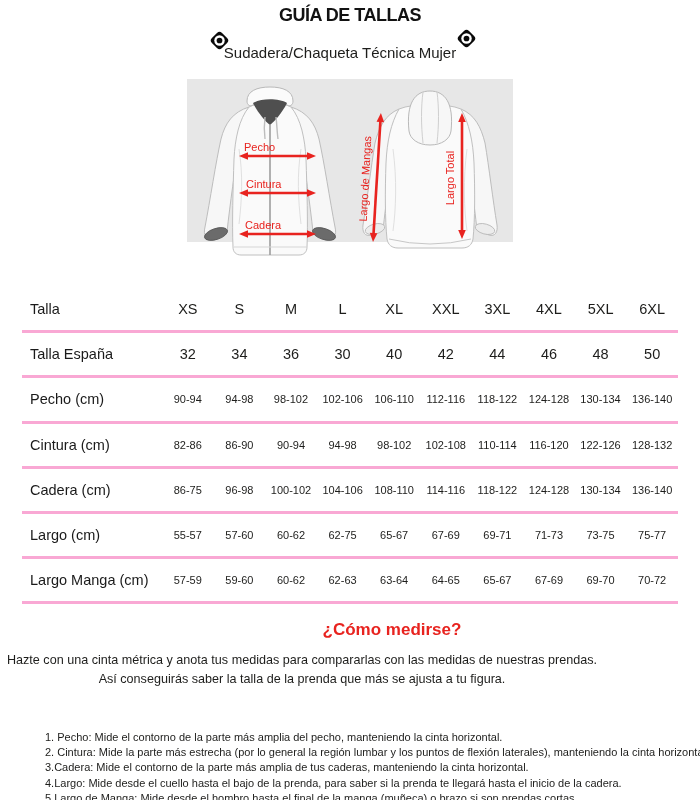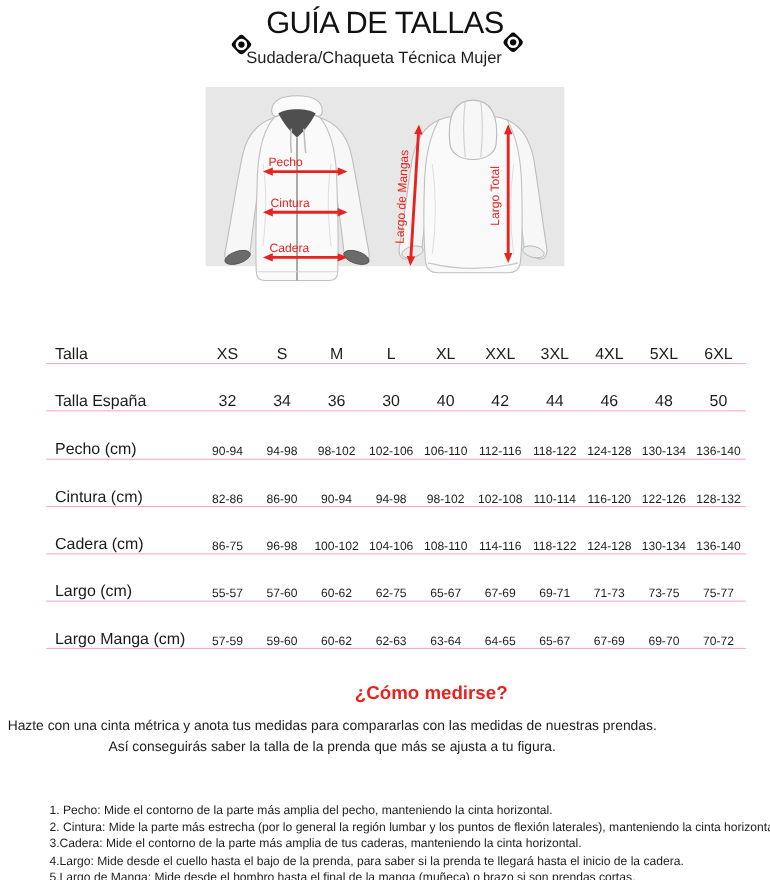--- a/index.html
+++ b/index.html
@@ -6,21 +6,21 @@
   body{
     width:700px;height:800px;background:#ffffff;
     font-family:"Liberation Sans", sans-serif;color:#1d1d1b;
     position:relative;overflow:hidden;
   }
   .page{position:absolute;inset:0;}
 
   
   .title{
     position:absolute;top:5px;left:0;width:700px;text-align:center;
-    font-size:28px;font-weight:normal;letter-spacing:-0.5px;color:#121212;
+    font-size:18px;font-weight:bold;letter-spacing:-0.5px;color:#121212;
   }
   .subtitle{
     position:absolute;top:44px;left:0;width:680px;text-align:center;
     font-size:15px;color:#1d1d1b;
   }
   .brand-icon{position:absolute;width:27px;height:27px;}
   .brand-icon.left{left:206px;top:27px;}
   .brand-icon.right{left:453px;top:25px;}
 
   
@@ -30,23 +30,22 @@
   }
   .illustration svg{display:block;width:326px;height:197px;}
   .measure-label{
     font-family:"Liberation Sans", sans-serif;
     font-size:11px;fill:var(--red);
   }
 
   
   .size-table{position:absolute;left:22px;top:288px;width:656px;}
   .trow{
-    display:flex;align-items:flex-end;height:42.2px;
-    border-bottom:1px solid #f9a8d4;
-    margin-left:20px;
+    display:flex;align-items:center;height:42.2px;
+    border-bottom:3px solid #f9a8d4;
   }
   .tlabel{
     width:140px;flex:0 0 140px;padding-left:8px;box-sizing:border-box;
     font-size:14.5px;color:#1a1a1a;white-space:nowrap;
   }
   .tcell{flex:1;text-align:center;font-size:14.5px;white-space:nowrap;}
   .trow.small .tcell{font-size:11px;}
 
   
   .how-heading{

